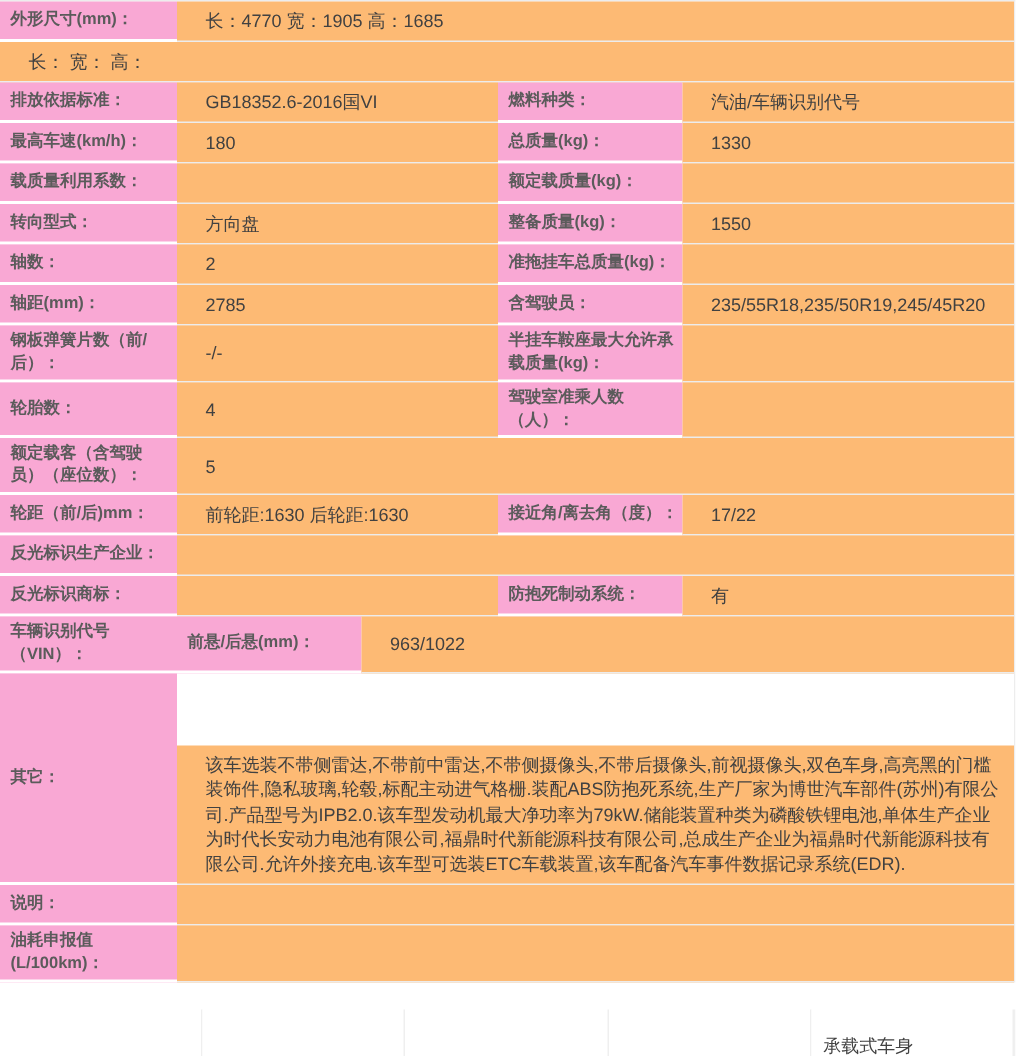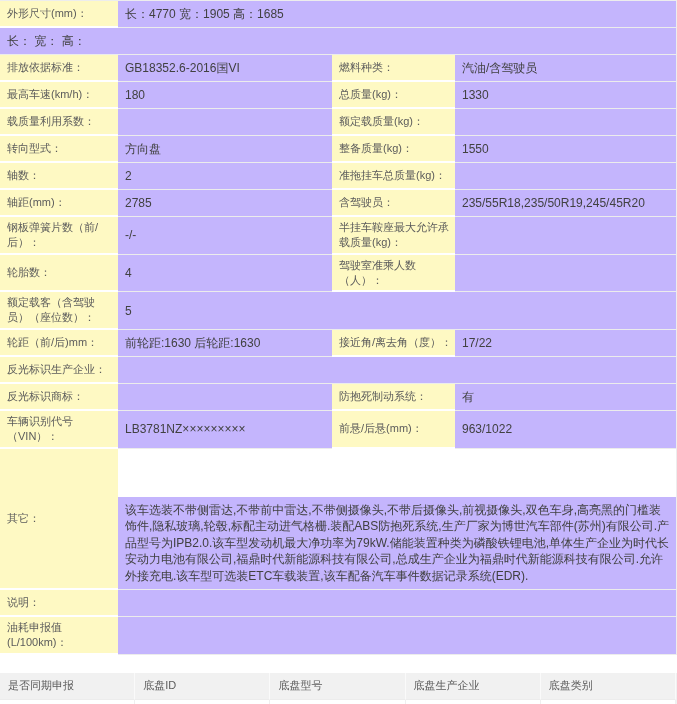--- a/index.html
+++ b/index.html
@@ -8,27 +8,27 @@
     font-family:"Liberation Sans","DejaVu Sans",sans-serif;
     -webkit-font-smoothing:antialiased;
   }
   .page{width:677px;}
 
   
   .spec{border-top:1px solid #ededed;border-right:1px solid #ededed;}
   .srow{display:flex;align-items:stretch;}
   .cell{box-sizing:border-box;display:flex;align-items:center;min-height:27px;}
   .lab{
-    width:118px;flex:0 0 118px;background:#fef9c3;
+    width:118px;flex:0 0 118px;background:#f9a8d4;
     padding:3px 2px 3px 7px;border-bottom:2px solid #fff;
-    font-size:11px;color:#5b5b5b;line-height:1.35;
+    font-size:11px;color:#5b5b5b;line-height:1.35;font-weight:bold;
   }
   .lab2{width:123px;flex:0 0 123px;}
   .val{
-    flex:1 1 auto;background:#c4b5fd;padding:3px 6px 3px 7px;
+    flex:1 1 auto;background:#fdba74;padding:3px 6px 3px 19px;
     border-bottom:1px solid #ececec;
     font-size:12px;color:#414141;line-height:1.35;
   }
   .valmid{flex:0 0 214px;width:214px;}
   .para{line-height:16.5px;padding-top:5px;padding-bottom:5px;margin-top:48px;}
 
   
   .gap18{height:18px;} .gap23{height:23px;}
   .tbl{border-right:1px solid #f0f0f0;}
   .trow{display:flex;align-items:stretch;}
@@ -60,21 +60,21 @@
     </div>
 
     <div class="srow">
       <div class="cell val">长： 宽： 高：</div>
     </div>
 
     <div class="srow">
       <div class="cell lab">排放依据标准：</div>
       <div class="cell val valmid">GB18352.6-2016国VI</div>
       <div class="cell lab lab2">燃料种类：</div>
-      <div class="cell val">汽油/含驾驶员</div>
+      <div class="cell val">汽油/车辆识别代号</div>
     </div>
 
     <div class="srow">
       <div class="cell lab">最高车速(km/h)：</div>
       <div class="cell val valmid">180</div>
       <div class="cell lab lab2">总质量(kg)：</div>
       <div class="cell val">1330</div>
     </div>
 
     <div class="srow">
@@ -139,21 +139,20 @@
 
     <div class="srow">
       <div class="cell lab">反光标识商标：</div>
       <div class="cell val valmid"></div>
       <div class="cell lab lab2">防抱死制动系统：</div>
       <div class="cell val">有</div>
     </div>
 
     <div class="srow">
       <div class="cell lab">车辆识别代号（VIN）：</div>
-      <div class="cell val valmid">LB3781NZ×××××××××</div>
       <div class="cell lab lab2">前悬/后悬(mm)：</div>
       <div class="cell val">963/1022</div>
     </div>
 
     <div class="srow">
       <div class="cell lab">其它：</div>
       <div class="cell val para">该车选装不带侧雷达,不带前中雷达,不带侧摄像头,不带后摄像头,前视摄像头,双色车身,高亮黑的门槛装饰件,隐私玻璃,轮毂,标配主动进气格栅.装配ABS防抱死系统,生产厂家为博世汽车部件(苏州)有限公司.产品型号为IPB2.0.该车型发动机最大净功率为79kW.储能装置种类为磷酸铁锂电池,单体生产企业为时代长安动力电池有限公司,福鼎时代新能源科技有限公司,总成生产企业为福鼎时代新能源科技有限公司.允许外接充电.该车型可选装ETC车载装置,该车配备汽车事件数据记录系统(EDR).</div>
     </div>
 
     <div class="srow">
@@ -165,27 +164,20 @@
       <div class="cell lab">油耗申报值(L/100km)：</div>
       <div class="cell val"></div>
     </div>
 
   </div>
 
   <div class="gap18"></div>
 
   <div class="tbl">
     <div class="trow">
-      <div class="th">是否同期申报</div>
-      <div class="th">底盘ID</div>
-      <div class="th">底盘型号</div>
-      <div class="th">底盘生产企业</div>
-      <div class="th">底盘类别</div>
-    </div>
-    <div class="trow">
       <div class="td"></div>
       <div class="td"></div>
       <div class="td"></div>
       <div class="td"></div>
       <div class="td">承载式车身</div>
     </div>
   </div>
 
   <div class="gap23"></div>
 

